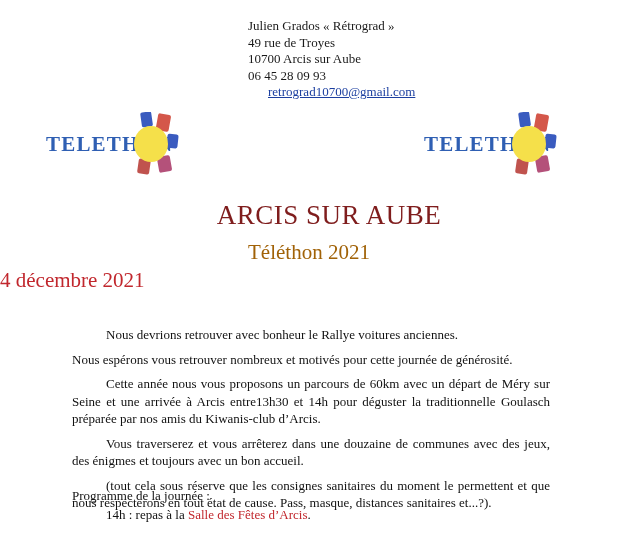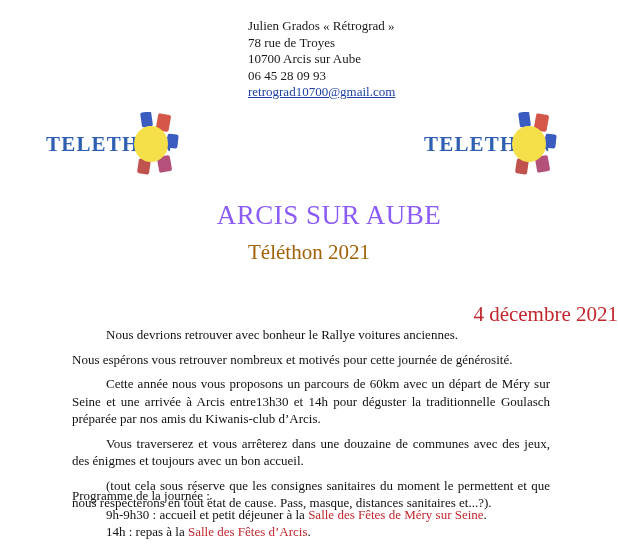--- a/index.html
+++ b/index.html
@@ -24,20 +24,21 @@
     font-size: 13px;
     line-height: 16.5px;
     color: #1a1a1a;
   }
   .sender .line {
     white-space: nowrap;
   }
   .sender .email {
     color: #1c3fa0;
     text-decoration: underline;
+    margin-left: 20px;
   }
 
   
   .logo {
     position: absolute;
     width: 170px;
     height: 70px;
   }
   .logo-left  { left: 12px;  top: 110px; }
   .logo-right { left: 390px; top: 110px; }
@@ -63,41 +64,40 @@
 
   
   .title-main {
     position: absolute;
     left: 0;
     right: 0;
     top: 200px;
     text-align: center;
     font-size: 27px;
     letter-spacing: 0.5px;
-    color: #8b5cf6;
+    color: #7f1d1d;
     padding-left: 40px;
   }
   .title-sub {
     position: absolute;
     left: 0;
     right: 0;
     top: 240px;
     text-align: center;
     font-size: 21px;
     color: #a16207;
   }
   .title-date {
     position: absolute;
     left: 0;
     right: 0;
     top: 268px;
-    text-align: right;
+    text-align: left;
     font-size: 21px;
     color: #c1272d;
-    margin-top: 34px;
   }
 
   
   .body-text {
     position: absolute;
     left: 72px;
     top: 326px;
     width: 478px;
     font-size: 13px;
     line-height: 17.5px;
@@ -131,21 +131,21 @@
     margin: 0;
     padding-left: 34px;
   }
   .red { color: #c1272d; }
 </style>
 </head>
 <body>
 
 <div class="sender">
   <div class="line">Julien Grados « Rétrograd »</div>
-  <div class="line">78 rue de Troyes</div>
+  <div class="line">49 rue de Troyes</div>
   <div class="line">10700 Arcis sur Aube</div>
   <div class="line">06 45 28 09 93</div>
   <div class="line email">retrograd10700@gmail.com</div>
 </div>
 
 <div class="logo logo-left">
   <div class="logo-word">TELETHON</div>
   <div class="logo-art">
     <svg width="56" height="66" viewBox="0 0 56 66" xmlns="http://www.w3.org/2000/svg">
       <rect x="17" y="0" width="11" height="15" rx="2" fill="#3a5bbf" transform="rotate(-8 22 7)"></rect>
@@ -179,15 +179,14 @@
 <div class="body-text">
   <p>Nous devrions retrouver avec bonheur le Rallye voitures anciennes.</p>
   <p class="no-indent">Nous espérons vous retrouver nombreux et motivés pour cette journée de générosité.</p>
   <p>Cette année nous vous proposons un parcours de 60km avec un départ de Méry sur Seine et une arrivée à Arcis entre13h30 et 14h pour déguster la traditionnelle Goulasch préparée par nos amis du Kiwanis-club d’Arcis.</p>
   <p>Vous traverserez et vous arrêterez dans une douzaine de communes avec des jeux, des énigmes et toujours avec un bon accueil.</p>
   <p>(tout cela sous réserve que les consignes sanitaires du moment le permettent et que nous respecterons en tout état de cause. Pass, masque, distances sanitaires et...?).</p>
 </div>
 
 <div class="programme">
   <p class="heading">Programme de la journée :</p>
-  <p class="item"><span>9h-9h30 : accueil et petit déjeuner à la </span><span class="red">Salle des Fêtes de Méry sur Seine</span><span>.</span></p>
   <p class="item"><span>14h : repas à la </span><span class="red">Salle des Fêtes d’Arcis</span><span>.</span></p>
 </div>
 
 </body></html>

